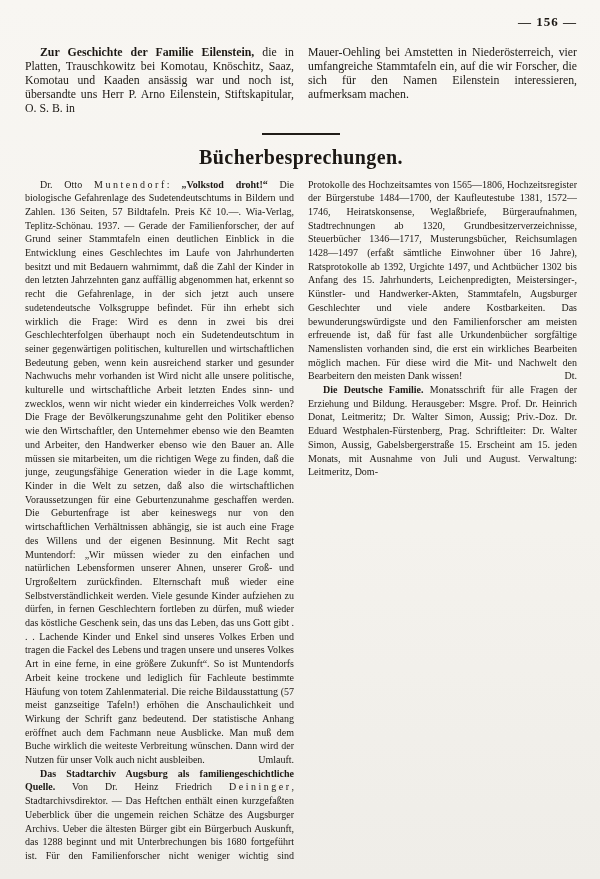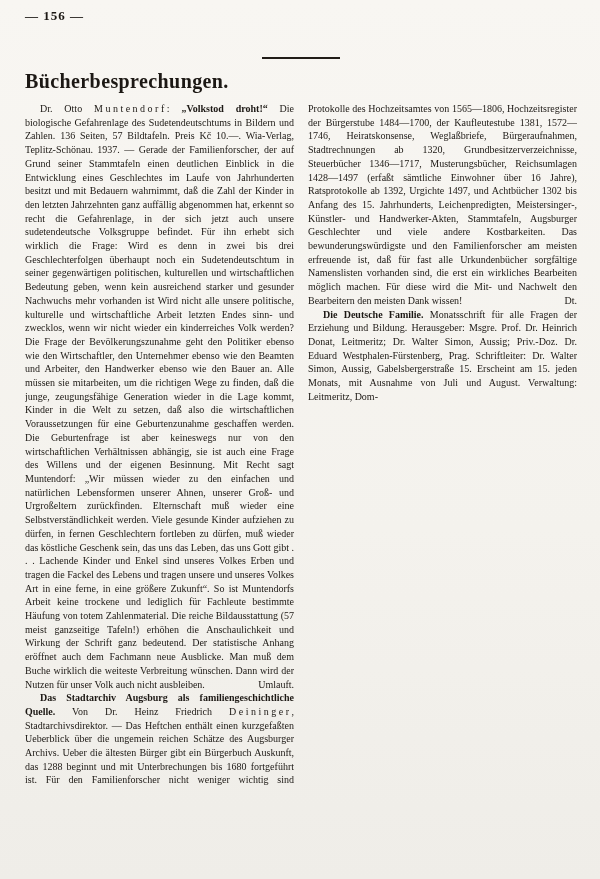--- a/index.html
+++ b/index.html
@@ -13,23 +13,24 @@
     height: 879px;
     box-sizing: border-box;
     margin: 0 auto;
     padding: 8px 23px 0 25px;
     background: linear-gradient(180deg, #f8f6f2 0%, #f4f2ed 60%, #efede8 100%);
     color: #1c1814;
     font-family: "Liberation Serif", "DejaVu Serif", serif;
     overflow: hidden;
   }
   .page-number {
-    text-align: left;
+    text-align: right;
     font-size: 13px;
     letter-spacing: 1px;
+    margin-top: 6px;
     font-weight: bold;
   }
   .intro-columns {
     display: flex;
     gap: 14px;
     margin-top: 16px;
   }
   .intro-columns .col {
     flex: 1 1 0;
     text-align: justify;
@@ -39,21 +40,21 @@
   .intro-columns .col.indent {
     text-indent: 15px;
   }
   .section-rule {
     width: 78px;
     height: 2px;
     background: #211d18;
     margin: 17px auto 0;
   }
   .section-heading {
-    text-align: left;
+    text-align: center;
     font-size: 20px;
     font-weight: bold;
     letter-spacing: 0.4px;
     margin: 11px 0 9px;
   }
   .body-columns {
     column-count: 2;
     column-gap: 14px;
     column-fill: auto;
     height: 688px;
@@ -71,20 +72,22 @@
   .seg-sig    { float: right; font-weight: normal; font-family: Liberation Serif, serif; }
 </style>
 </head>
 <body>
 
 <div class="page">
 
   <div class="page-number">— 156 —</div>
 
   <div class="intro-columns">
+    <div class="col indent"><span class="seg-bold">Zur Geschichte der Familie Eilenstein,</span><span> die in Platten, Trauschkowitz bei Komotau, Knöschitz, Saaz, Komotau und Kaaden ansässig war und noch ist, übersandte uns Herr P. Arno Eilenstein, Stiftskapitular, O. S. B. in</span></div>
+    <div class="col"><span>Mauer-Oehling bei Amstetten in Niederösterreich, vier umfangreiche Stammtafeln ein, auf die wir Forscher, die sich für den Namen Eilenstein interessieren, aufmerksam machen.</span></div>
   </div>
 
   <div class="section-rule"></div>
 
   <h1 class="section-heading">Bücherbesprechungen.</h1>
 
   <div class="body-columns">
     <p><span>Dr. Otto </span><span class="seg-spaced">Muntendorf</span><span>: </span><span class="seg-bold">„Volkstod droht!“</span><span> Die biologische Gefahrenlage des Sudetendeutschtums in Bildern und Zahlen. 136 Seiten, 57 Bildtafeln. Preis Kč 10.—. Wia-Verlag, Teplitz-Schönau. 1937. — Gerade der Familienforscher, der auf Grund seiner Stammtafeln einen deutlichen Einblick in die Entwicklung eines Geschlechtes im Laufe von Jahrhunderten besitzt und mit Bedauern wahrnimmt, daß die Zahl der Kinder in den letzten Jahrzehnten ganz auffällig abgenommen hat, erkennt so recht die Gefahrenlage, in der sich jetzt auch unsere sudetendeutsche Volksgruppe befindet. Für ihn erhebt sich wirklich die Frage: Wird es denn in zwei bis drei Geschlechterfolgen überhaupt noch ein Sudetendeutschtum in seiner gegenwärtigen politischen, kulturellen und wirtschaftlichen Bedeutung geben, wenn kein ausreichend starker und gesunder Nachwuchs mehr vorhanden ist Wird nicht alle unsere politische, kulturelle und wirtschaftliche Arbeit letzten Endes sinn- und zwecklos, wenn wir nicht wieder ein kinderreiches Volk werden? Die Frage der Bevölkerungszunahme geht den Politiker ebenso wie den Wirtschaftler, den Unternehmer ebenso wie den Beamten und Arbeiter, den Handwerker ebenso wie den Bauer an. Alle müssen sie mitarbeiten, um die richtigen Wege zu finden, daß die junge, zeugungsfähige Generation wieder in die Lage kommt, Kinder in die Welt zu setzen, daß also die wirtschaftlichen Voraussetzungen für eine Geburtenzunahme geschaffen werden. Die Geburtenfrage ist aber keineswegs nur von den wirtschaftlichen Verhältnissen abhängig, sie ist auch eine Frage des Willens und der eigenen Besinnung. Mit Recht sagt Muntendorf: „Wir müssen wieder zu den einfachen und natürlichen Lebensformen unserer Ahnen, unserer Groß- und Urgroßeltern zurückfinden. Elternschaft muß wieder eine Selbstverständlichkeit werden. Viele gesunde Kinder aufziehen zu dürfen, in fernen Geschlechtern fortleben zu dürfen, muß wieder das köstliche Geschenk sein, das uns das Leben, das uns Gott gibt . . .  Lachende Kinder und Enkel sind unseres Volkes Erben und tragen die Fackel des Lebens und tragen unsere und unseres Volkes Art in eine ferne, in eine größere Zukunft“. So ist Muntendorfs Arbeit keine trockene und lediglich für Fachleute bestimmte Häufung von totem Zahlenmaterial. Die reiche Bildausstattung (57 meist ganzseitige Tafeln!) erhöhen die Anschaulichkeit und Wirkung der Schrift ganz bedeutend. Der statistische Anhang eröffnet auch dem Fachmann neue Ausblicke. Man muß dem Buche wirklich die weiteste Verbreitung wünschen. Dann wird der Nutzen für unser Volk auch nicht ausbleiben. </span><span class="seg-sig">Umlauft.</span></p>
     <p><span class="seg-bold">Das Stadtarchiv Augsburg als familiengeschichtliche Quelle.</span><span> Von Dr. Heinz Friedrich </span><span class="seg-spaced">Deininger</span><span>, Stadtarchivsdirektor. — Das Heftchen enthält einen kurzgefaßten Ueberblick über die ungemein reichen Schätze des Augsburger Archivs. Ueber die ältesten Bürger gibt ein Bürgerbuch Auskunft, das 1288 beginnt und mit Unterbrechungen bis 1680 fortgeführt ist. Für den Familienforscher nicht weniger wichtig sind Protokolle des Hochzeitsamtes von 1565—1806, Hochzeitsregister der Bürgerstube 1484—1700, der Kaufleutestube 1381, 1572—1746, Heiratskonsense, Weglaßbriefe, Bürgeraufnahmen, Stadtrechnungen ab 1320, Grundbesitzerverzeichnisse, Steuerbücher 1346—1717, Musterungsbücher, Reichsumlagen 1428—1497 (erfaßt sämtliche Einwohner über 16 Jahre), Ratsprotokolle ab 1392, Urgichte 1497, und Achtbücher 1302 bis Anfang des 15. Jahrhunderts, Leichenpredigten, Meistersinger-, Künstler- und Handwerker-Akten, Stammtafeln, Augsburger Geschlechter und viele andere Kostbarkeiten. Das bewunderungswürdigste und den Familienforscher am meisten erfreuende ist, daß für fast alle Urkundenbücher sorgfältige Namenslisten vorhanden sind, die erst ein wirkliches Bearbeiten möglich machen. Für diese wird die Mit- und Nachwelt den Bearbeitern den meisten Dank wissen! </span><span class="seg-sig">Dt.</span></p>
     <p><span class="seg-bold">Die Deutsche Familie.</span><span> Monatsschrift für alle Fragen der Erziehung und Bildung. Herausgeber: Msgre. Prof. Dr. Heinrich Donat, Leitmeritz; Dr. Walter Simon, Aussig; Priv.-Doz. Dr. Eduard Westphalen-Fürstenberg, Prag. Schriftleiter: Dr. Walter Simon, Aussig, Gabelsbergerstraße 15. Erscheint am 15. jeden Monats, mit Ausnahme von Juli und August. Verwaltung: Leitmeritz, Dom-</span></p>

